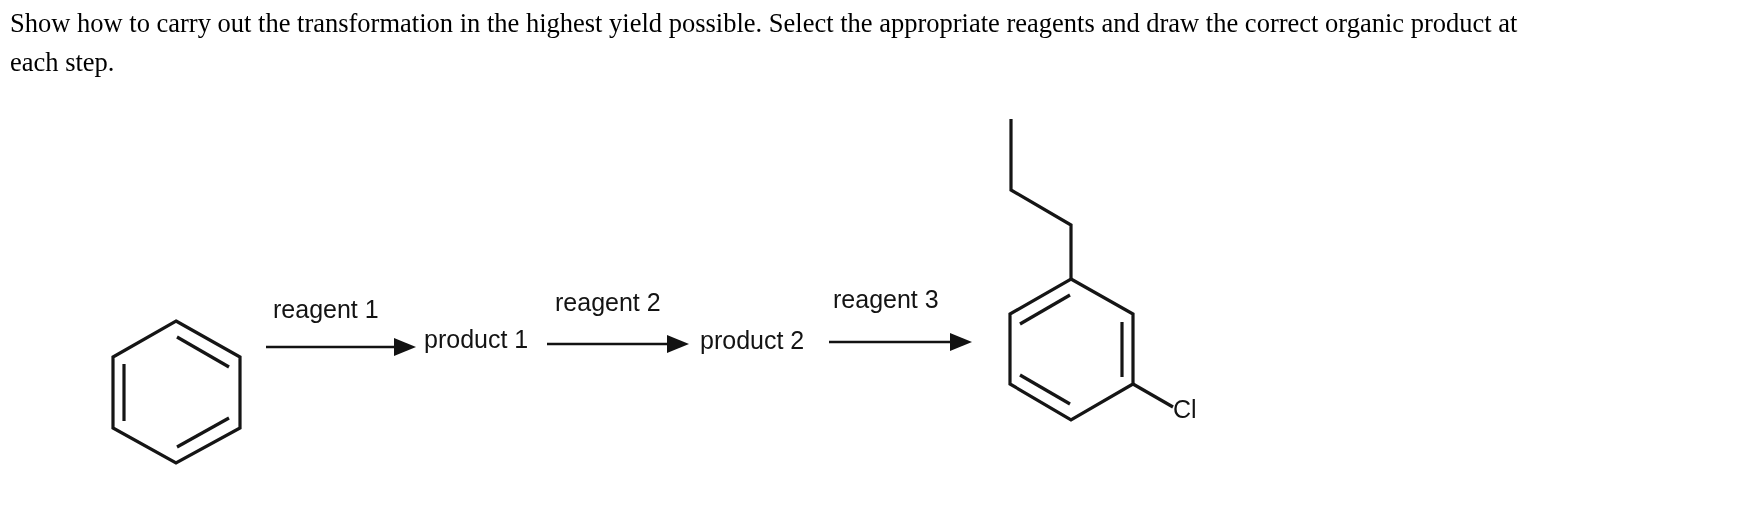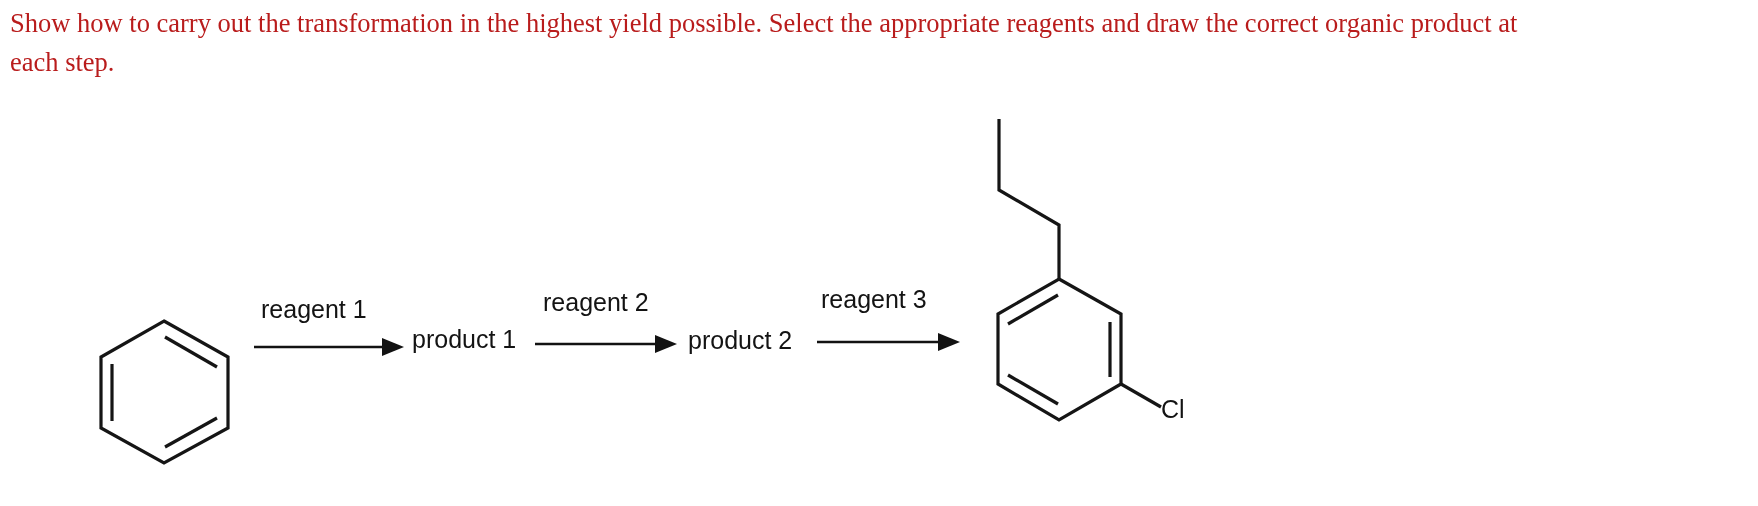--- a/index.html
+++ b/index.html
@@ -16,26 +16,26 @@
     color: #000000;
   }
   #question-text {
     position: absolute;
     left: 10px;
     top: 4px;
     width: 1520px;
     font-family: "Liberation Serif", serif;
     font-size: 26.5px;
     line-height: 39px;
-    color: #b91c1c;
+    color: #000000;
     white-space: normal;
   }
   #scheme {
     position: absolute;
-    left: 4px;
+    left: 16px;
     top: 0;
     width: 1538px;
     height: 506px;
   }
   .scheme-svg {
     display: block;
   }
   .bond {
     stroke: #151515;
     stroke-width: 3.2;

